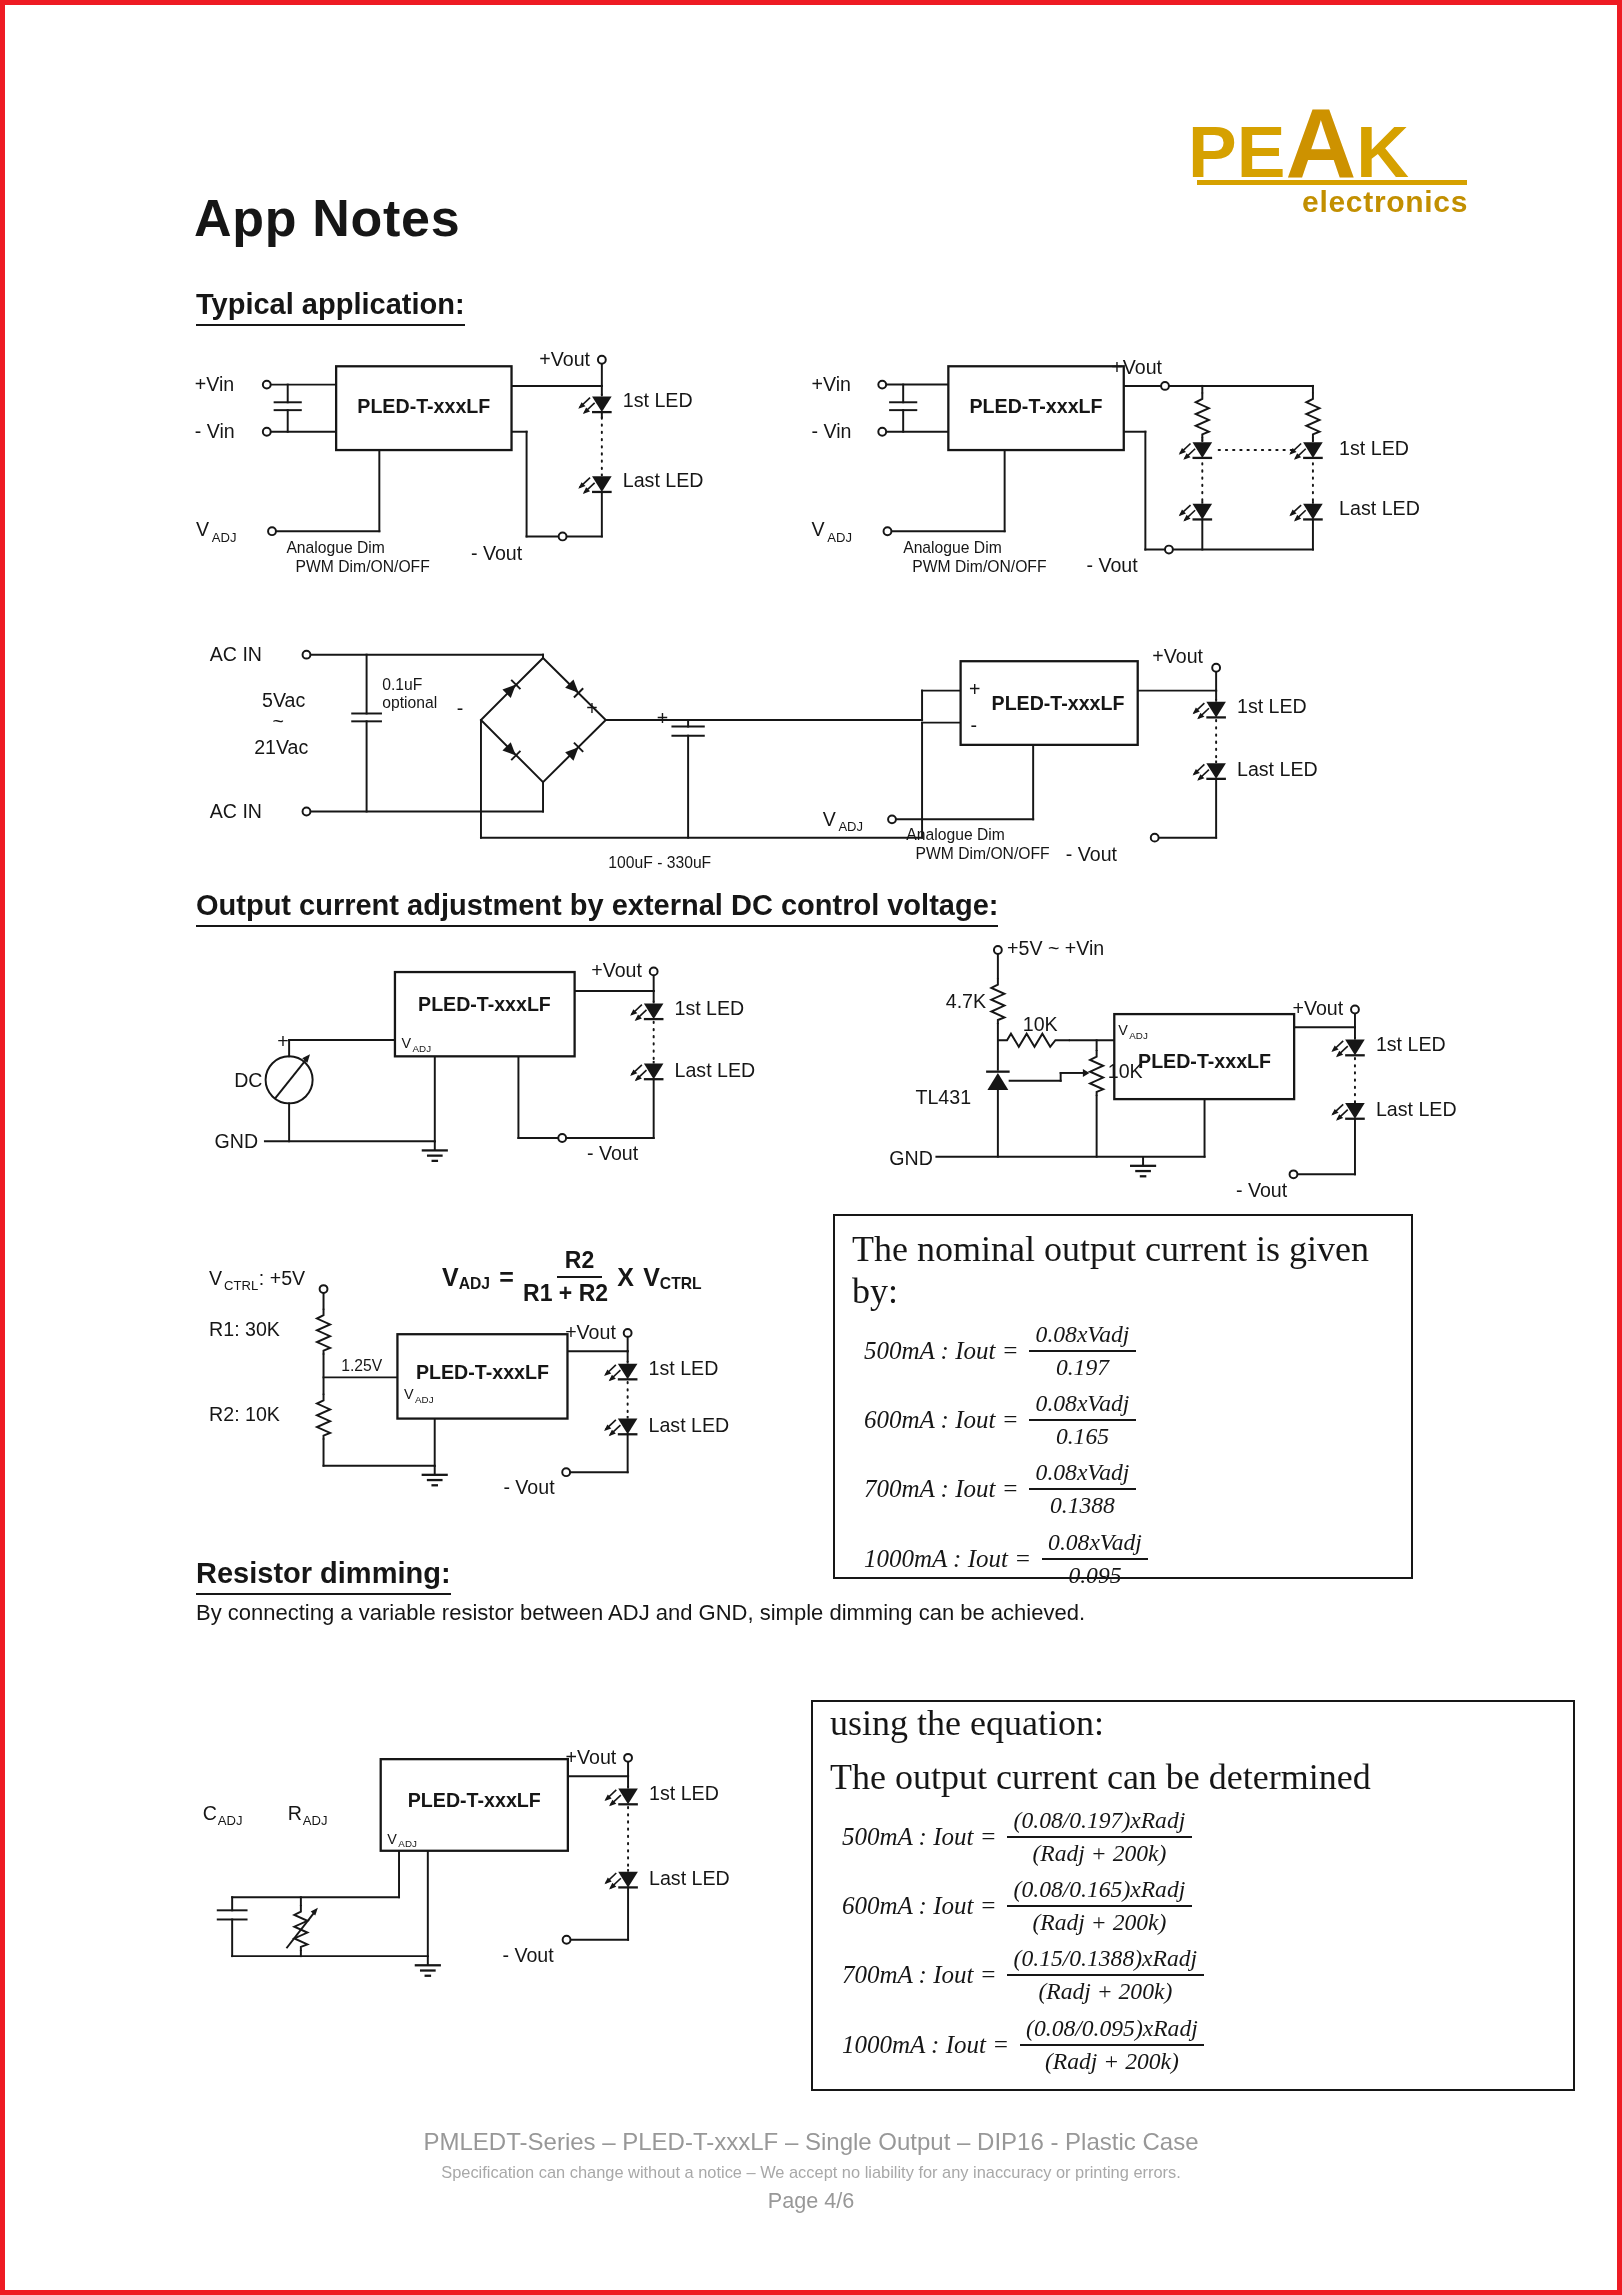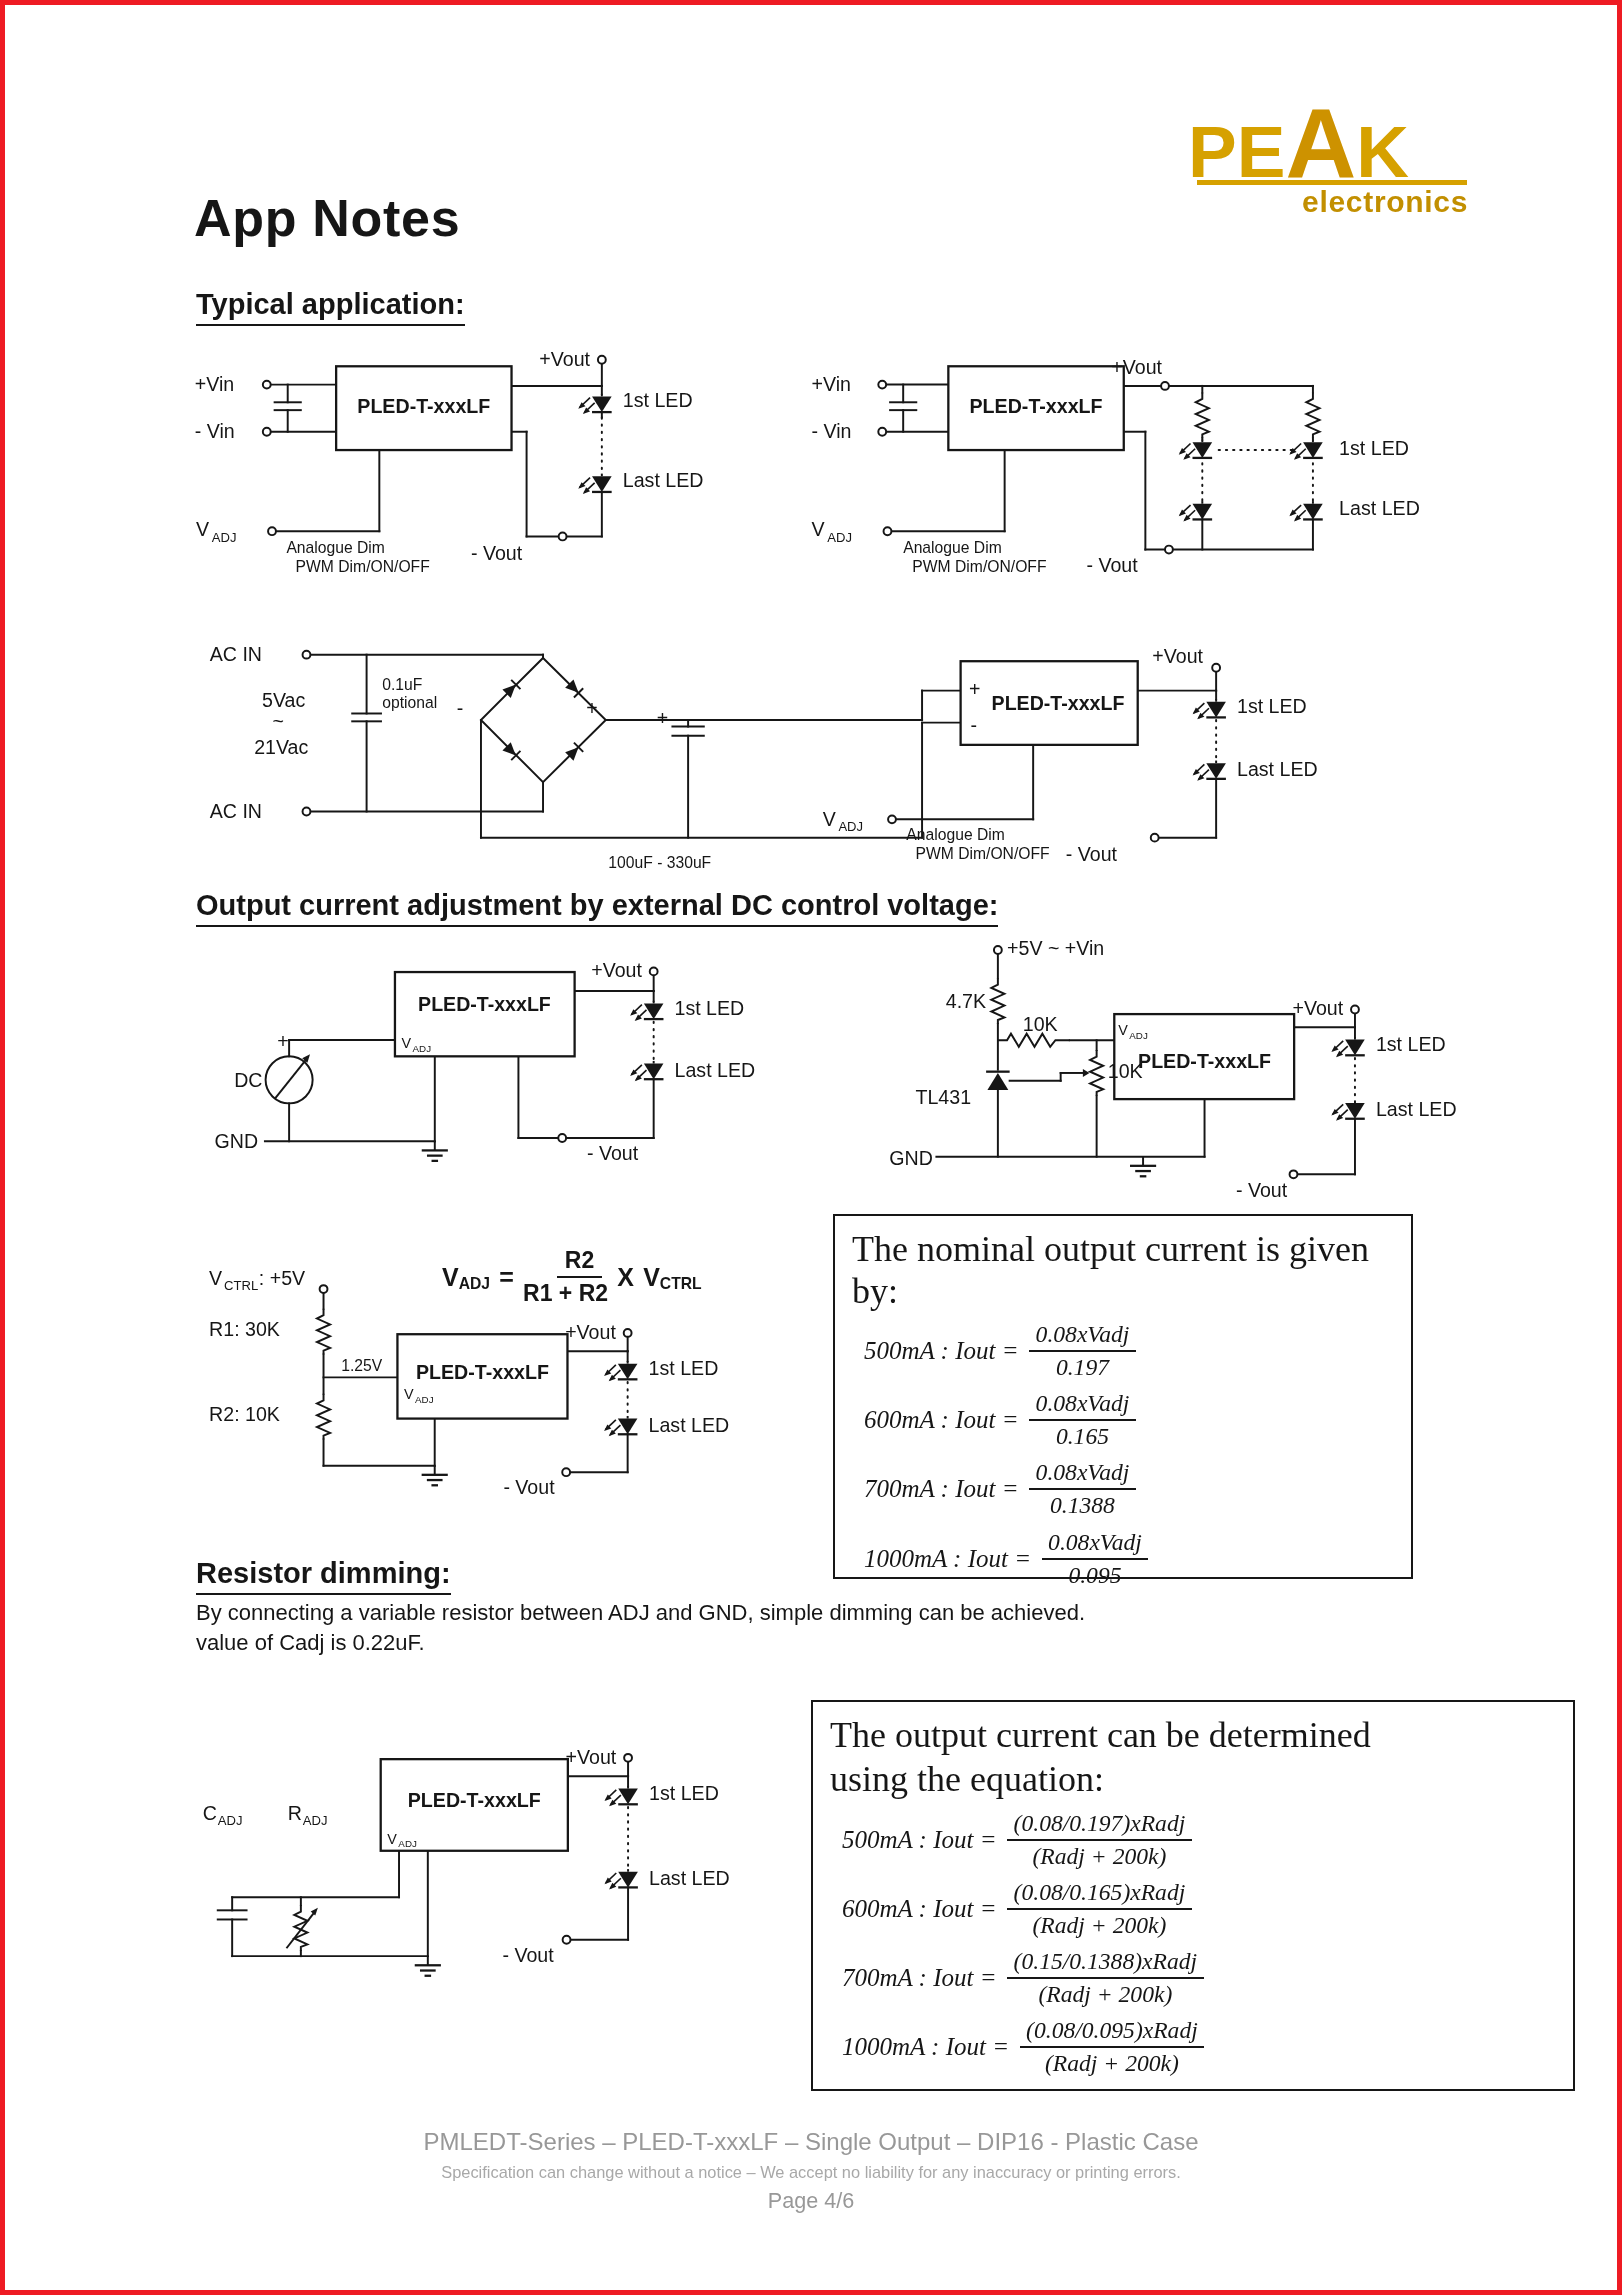--- a/index.html
+++ b/index.html
@@ -429,21 +429,20 @@
         <span class="vf-den">R1 + R2</span>
       </span>
     <span class="vf-x">X</span>
     <span>V</span>
       <span class="vf-sub">CTRL</span>
   </div>
 
   <div class="sechead" style="left:196px;top:1557px">Resistor dimming:</div>
   <div class="para" style="left:196px;top:1598px;width:1145px">
     <span>By connecting a variable resistor between ADJ and GND, simple dimming can be achieved.</span>
-    <span>value of Cadj is 0.22uF.</span>
   </div>
 
   <svg class="circ" style="left:196px;top:1714px" width="622" height="373" viewBox="0 0 950 570">
     <g>
       <path class="w" d="M310,209 V280"></path>
         <path class="w" d="M55,280 H310"></path>
       <path class="w" d="M55,280 V300"></path>
         <path class="w" d="M33,300 H77"></path>
         <path class="w" d="M33,314 H77"></path>
         <path class="w" d="M55,314 V370"></path>
@@ -474,22 +473,22 @@
     <text class="tb tmid" x="425" y="142">PLED-T-xxxLF</text>
     <text class="tv" x="292" y="198">V</text>
     <text class="tvsub" x="309" y="204">ADJ</text>
     <text class="t tend" x="642" y="76">+Vout</text>
     <text class="t" x="692" y="132">1st LED</text>
     <text class="t" x="692" y="261">Last LED</text>
     <text class="t" x="468" y="379">- Vout</text>
   </svg>
 
   <div class="eqbox" style="left:811px;top:1700px;width:760px;height:387px">
+    <div class="bt bt2">using the equation:</div>
     <div class="bt">The output current can be determined</div>
-    <div class="bt bt2">using the equation:</div>
     <div class="eqrow">
       <span class="lbl">500mA : Iout =</span>
       <span class="frac">
           <span class="num">(0.08/0.197)xRadj</span>
           <span class="den">(Radj + 200k)</span>
         </span>
     </div>
     <div class="eqrow">
       <span class="lbl">600mA : Iout =</span>
       <span class="frac">

